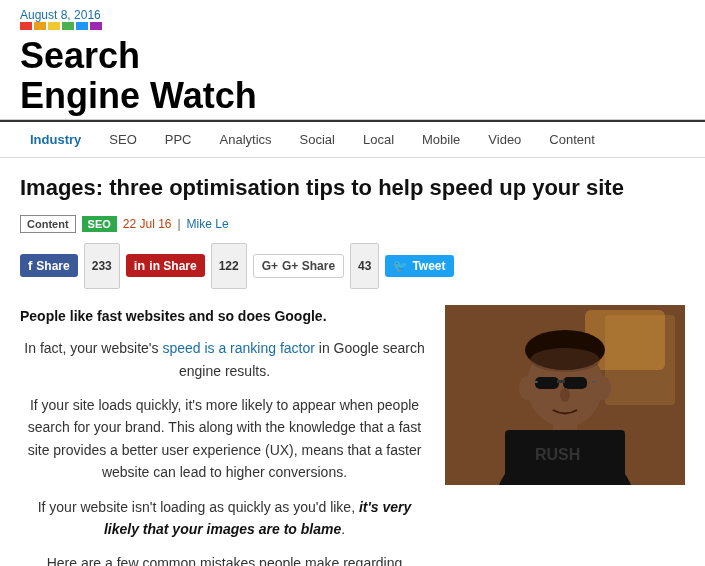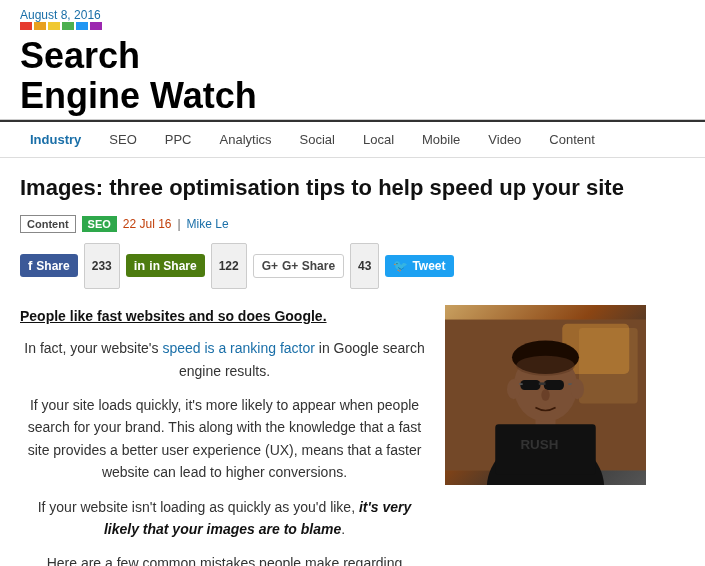--- a/index.html
+++ b/index.html
@@ -25,39 +25,39 @@
     #article-meta { display: flex; align-items: center; gap: 6px; margin-bottom: 10px; flex-wrap: wrap; }
     .tag-content { background: #fff; border: 1px solid #888; color: #444; font-size: 11px; padding: 2px 6px; font-weight: bold; }
     .tag-seo { background: #2ea84b; color: #fff; font-size: 11px; padding: 2px 6px; font-weight: bold; }
     #meta-date { font-size: 12px; color: #c2410c; }
     #meta-author { font-size: 12px; color: #1a6fa8; cursor: pointer; }
 
     
     #social-bar { display: flex; align-items: center; gap: 6px; margin-bottom: 16px; flex-wrap: wrap; }
     .social-btn { display: flex; align-items: center; gap: 4px; padding: 4px 8px; font-size: 12px; font-weight: bold; cursor: pointer; border: none; border-radius: 3px; }
     .btn-facebook { background: #3b5998; color: #fff; }
-    .btn-linkedin { background: #4d7c0f; color: #fff; }
+    .btn-linkedin { background: #b91c1c; color: #fff; }
     .btn-gplus { background: #fff; color: #444; border: 1px solid #ccc; }
     .btn-twitter { background: #1da1f2; color: #fff; }
     .social-count { background: #f0f0f0; border: 1px solid #ccc; color: #333; padding: 15px 7px; font-size: 12px; font-weight: bold; border-radius: 2px; }
     .fb-icon { font-size: 13px; }
     .li-icon { font-size: 13px; }
 
     
     #article-body { display: flex; gap: 16px; }
     #article-text { flex: 1; font-size: 14px; line-height: 1.6; }
     #article-image { width: 240px; flex-shrink: 0; }
 
-    .bold-text { font-weight: bold; color: #111; margin-bottom: 10px; display: block; text-decoration: underline; }
+    .bold-text { font-weight: bold; color: #111; margin-bottom: 10px; display: block; }
     .para { margin-bottom: 12px; color: #333; text-align: center; }
     .link { color: #1a6fa8; text-decoration: none; cursor: pointer; }
     .italic-bold { font-weight: bold; font-style: italic; color: #111; }
 
     
-    .img-placeholder { width: 201px; height: 180px; background: linear-gradient(135deg, #c8a060 0%, #8b4513 40%, #333 70%, #555 100%); position: relative; overflow: hidden; display: flex; align-items: center; justify-content: flex-start; }
+    .img-placeholder { width: 240px; height: 180px; background: linear-gradient(135deg, #c8a060 0%, #8b4513 40%, #333 70%, #555 100%); position: relative; overflow: hidden; display: flex; align-items: center; justify-content: flex-start; }
   </style>
 </head>
 <body>
 
 <div id="header">
   <div id="date-line">August 8, 2016</div>
   <div id="color-bar">
     <div class="color-block" style="background:#e63b2e;"></div>
     <div class="color-block" style="background:#e8a020;"></div>
     <div class="color-block" style="background:#f0c830;"></div>

